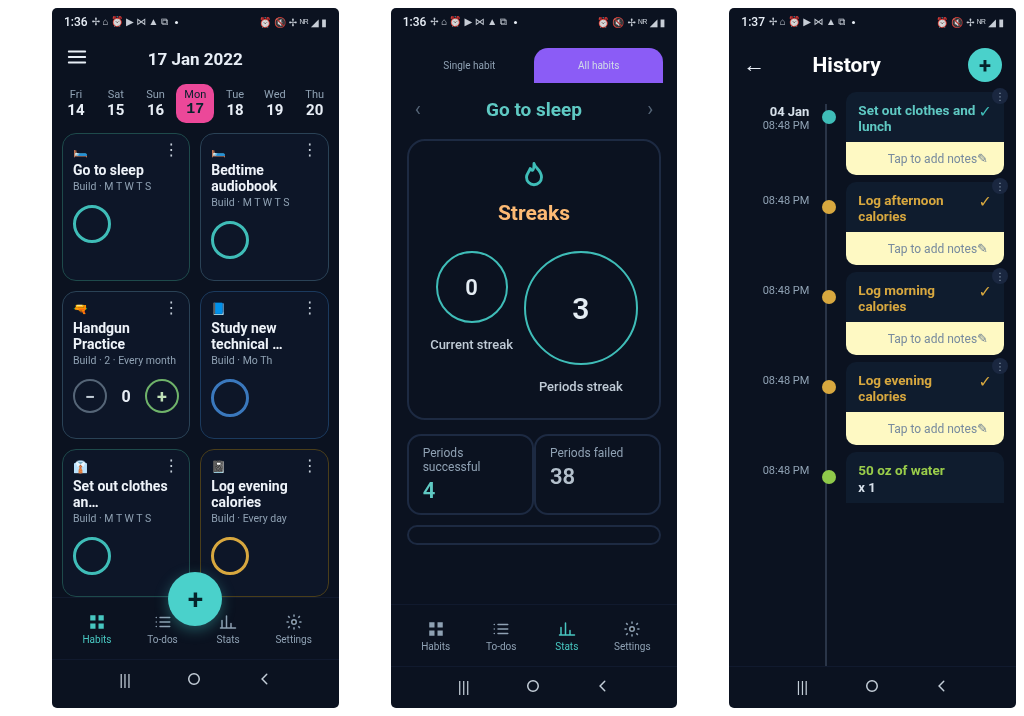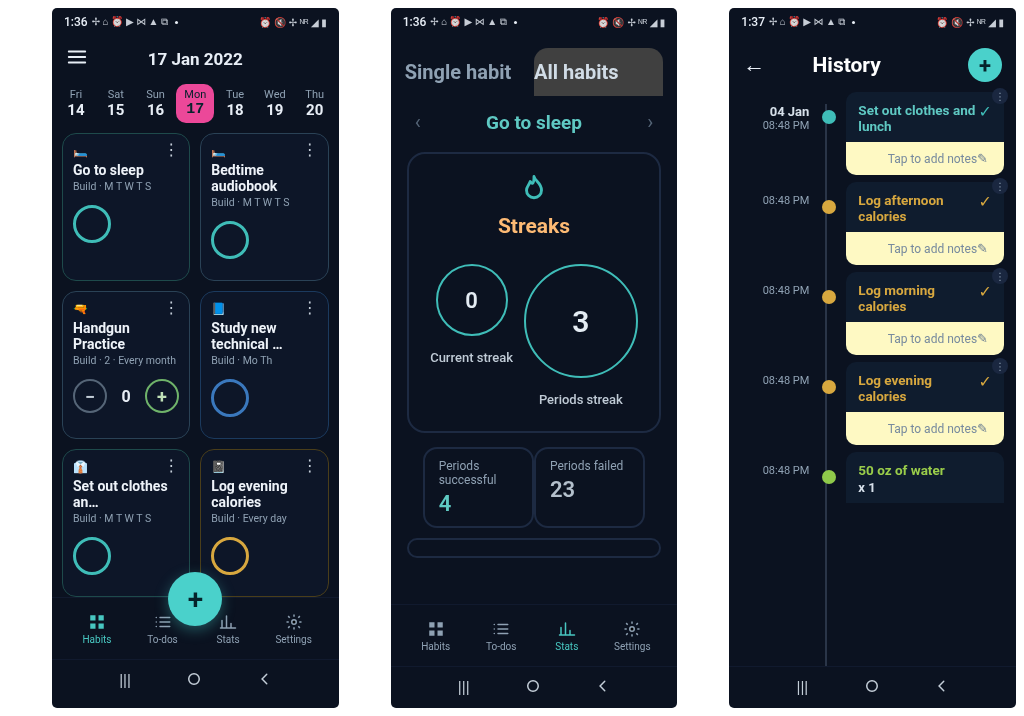--- a/index.html
+++ b/index.html
@@ -148,25 +148,25 @@
     width: 58px;
   }
   .tab.active { color: #48c7c1; }
   .tab-icon { width: 18px; height: 18px; }
 
   
   .seg-tabs {
     display: flex; padding: 12px 14px 0;
   }
   .seg-tab {
-    flex: 1; text-align: left; padding: 12px 0;
-    color: #8fa1b3; font-size: 20px; font-weight: 700;
+    flex: 1; text-align: center; padding: 12px 0;
+    color: #8fa1b3; font-size: 10px; font-weight: 400;
     border-radius: 14px 14px 0 0;
   }
-  .seg-tab.active { background: #404040; color: #d1dce6; }
+  .seg-tab.active { background: #8b5cf6; color: #d1dce6; }
   .s2-habit-row {
     display: flex; align-items: center; justify-content: space-between;
     padding: 14px 24px 8px;
   }
   .chev { color: #556577; font-size: 20px; }
   .s2-habit-name { color: #5fc9c3; font-size: 19px; font-weight: 700;}
   .streak-card {
     margin: 10px 16px; border: 2px solid #1d2a42; border-radius: 18px;
     padding: 20px 16px 24px;
   }
@@ -179,21 +179,21 @@
   }
   .scirc-ring {
     border: 2.5px solid #3fbdb8; border-radius: 50%;
     display: flex; align-items: center; justify-content: center;
     color: #e4ecf3; font-size: 22px; font-weight: 600;
   }
   .scirc-ring.small { width: 72px; height: 72px; }
   .scirc-ring.big { width: 114px; height: 114px; font-size: 30px;}
   .scirc-label { color: #c0cbd6; font-size: 13px; margin-top: 14px; font-weight: 500;}
 
-  .kpi-row { display: flex; padding: 0 32px; margin-top: 4px;}
+  .kpi-row { display: flex; padding: 0 16px; margin-top: 4px;}
   .kpi {
     flex: 1; border: 2px solid #1d2a42; border-radius: 14px; padding: 10px 14px;
   }
   .kpi-label { color: #8fa1b3; font-size: 12px; }
   .kpi-val { font-size: 22px; font-weight: 600; margin-top: 4px;}
   .kpi-val.teal { color: #5fc9c3; }
   .kpi-val.gray { color: #b4c0cc; }
 
   
   .s3-header {
@@ -438,21 +438,21 @@
     </div>
   </div>
 
   <div class="kpi-row">
     <div class="kpi">
       <div class="kpi-label">Periods successful</div>
       <div class="kpi-val teal">4</div>
     </div>
     <div class="kpi">
       <div class="kpi-label">Periods failed</div>
-      <div class="kpi-val gray">23</div>
+      <div class="kpi-val gray">38</div>
     </div>
   </div>
 
   <div style="margin:10px 16px 0; border:2px solid #1d2a42; border-radius:14px; height:20px;"></div>
 
   <div style="flex:1"></div>
 
   <div class="tab-bar">
     <div class="tab">
       <svg class="tab-icon" viewBox="0 0 24 24">

